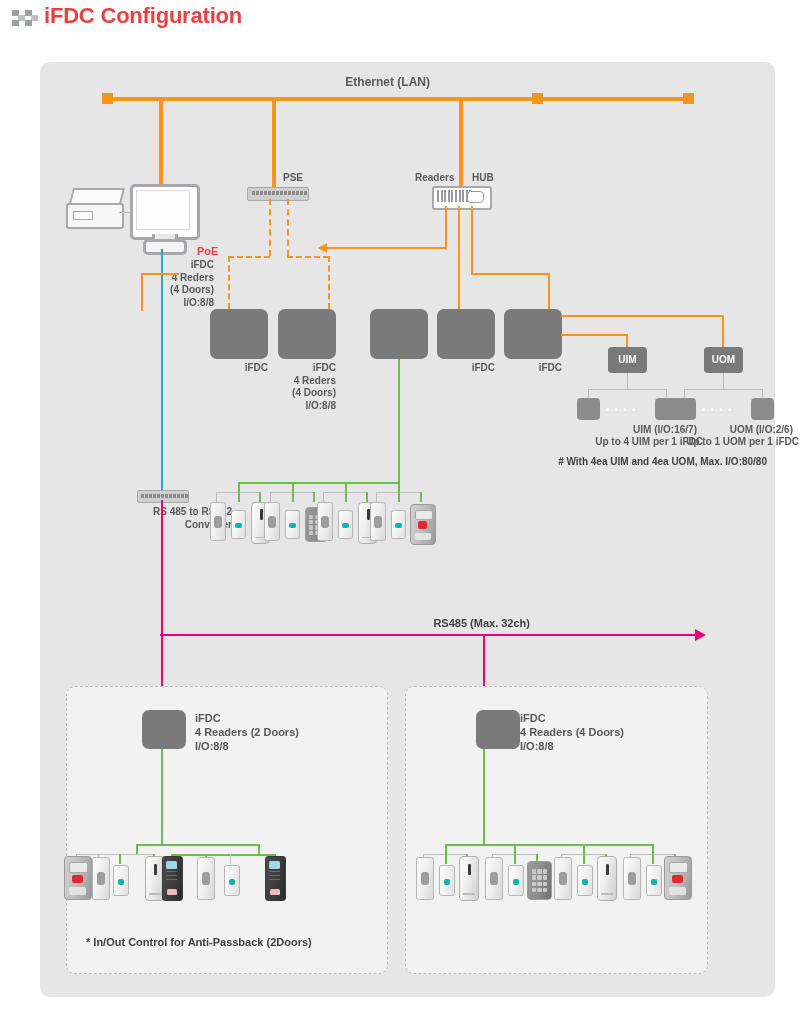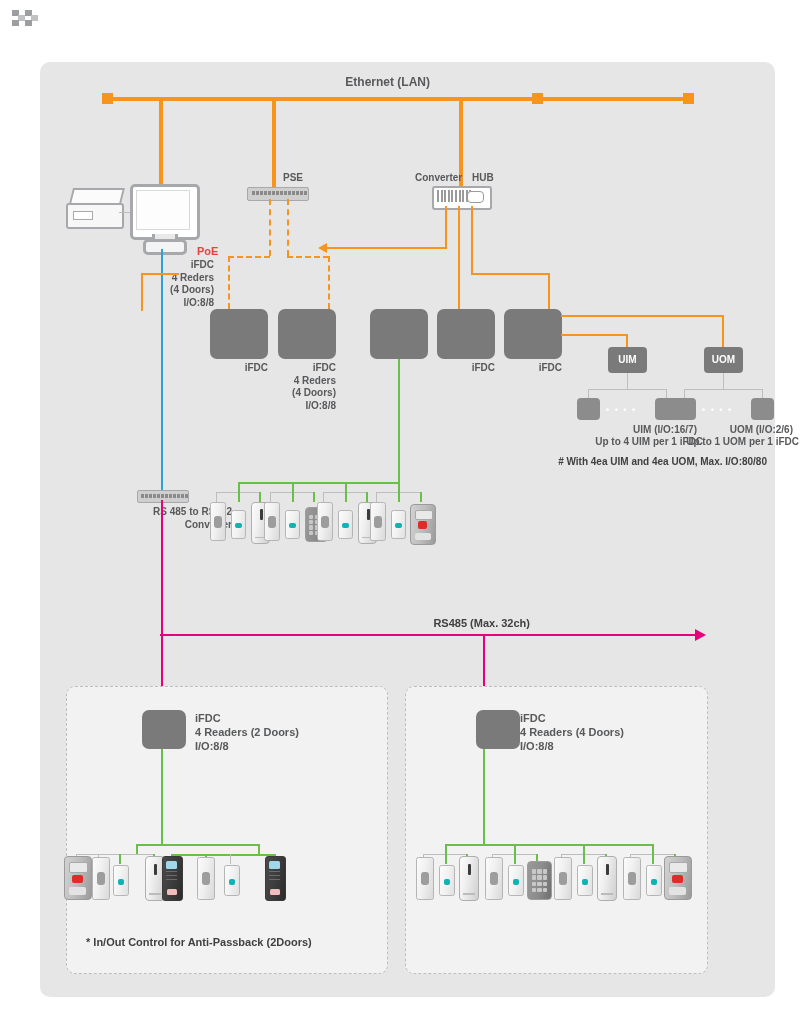--- a/index.html
+++ b/index.html
@@ -125,20 +125,21 @@
 
 <div id="header">
   <svg id="hdr-icon" viewBox="0 0 26 18">
     <rect x="0" y="1" width="7" height="6" fill="#9c9ea1"></rect>
     <rect x="6" y="6" width="7" height="6" fill="#bfc1c3"></rect>
     <rect x="0" y="11" width="7" height="6" fill="#9c9ea1"></rect>
     <rect x="13" y="1" width="7" height="6" fill="#9c9ea1"></rect>
     <rect x="19" y="6" width="7" height="6" fill="#bfc1c3"></rect>
     <rect x="13" y="11" width="7" height="6" fill="#9c9ea1"></rect>
   </svg>
+  <div id="hdr-title">iFDC Configuration</div>
 </div>
 
 <div id="canvas">
 
   <div class="lbl lbl-lg c" style="left:130px;top:14px;width:260px;font-size:12px;">Ethernet (LAN)</div>
 
   <div class="h orange" style="left:65px;top:35px;width:585px;height:4px;"></div>
   <div class="sq" style="left:62px;top:31px;"></div>
   <div class="sq" style="left:492px;top:31px;"></div>
   <div class="sq" style="left:643px;top:31px;"></div>
@@ -179,21 +180,21 @@
   </div>
 
   <div class="dash-v" style="left:229px;top:137px;height:57px;"></div>
   <div class="dash-v" style="left:247px;top:137px;height:57px;"></div>
   <div class="dash-h" style="left:188px;top:194px;width:42px;"></div>
   <div class="dash-h" style="left:247px;top:194px;width:42px;"></div>
   <div class="dash-v" style="left:188px;top:194px;height:53px;"></div>
   <div class="dash-v" style="left:288px;top:194px;height:53px;"></div>
   <div class="poe-lbl" style="left:157px;top:183px;">PoE</div>
 
-  <div class="lbl" style="left:375px;top:110px;">Converter</div>
+  <div class="lbl" style="left:375px;top:110px;">Readers</div>
   <div class="lbl" style="left:432px;top:110px;">HUB</div>
   <div class="hub-body" style="left:392px;top:124px;width:56px;height:20px;"></div>
   <div class="hub-bars" style="left:397px;top:128px;">
     <i></i>
       <i></i>
       <i></i>
       <i></i>
       <i></i>
       <i></i>
       <i></i>

